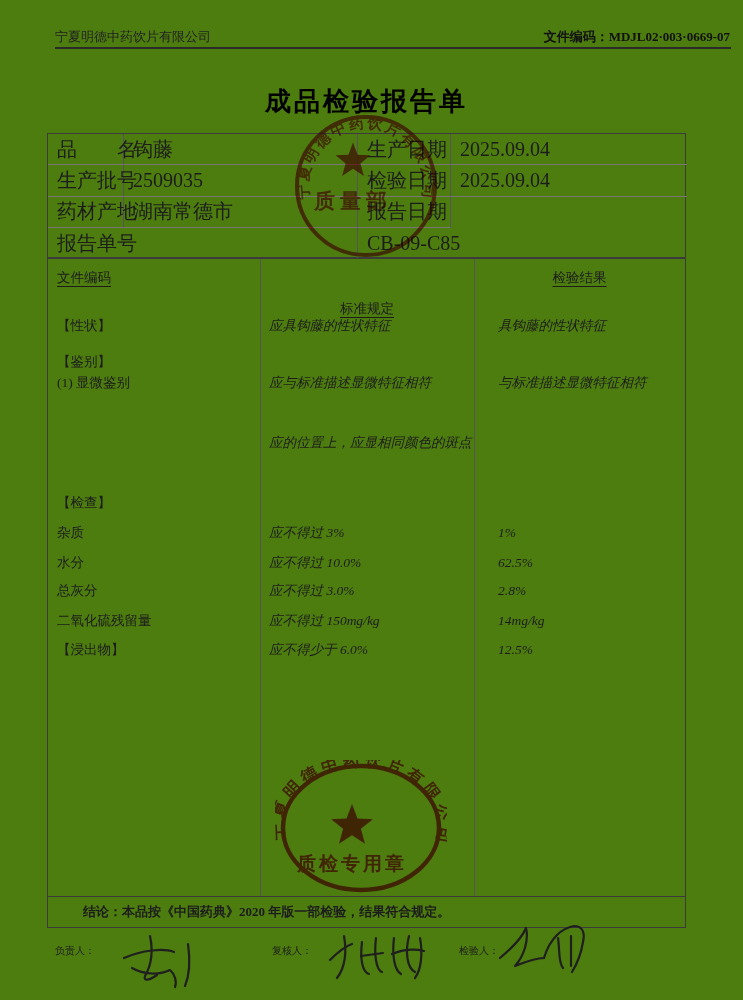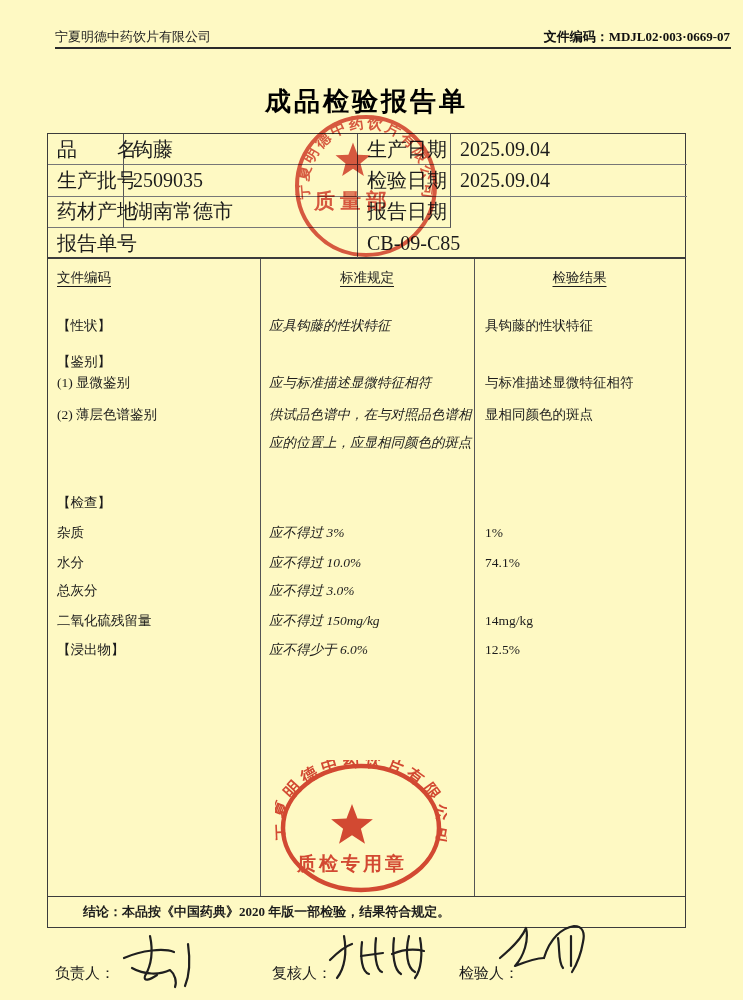--- a/index.html
+++ b/index.html
@@ -1,17 +1,17 @@
 <!DOCTYPE html>
 <html><head>
 <meta charset="utf-8">
 <style>
   html,body{margin:0;padding:0;background:#fff;}
   .page{
-    position:relative;width:743px;height:1000px;background:#fef9c3;overflow:hidden;
+    position:relative;width:743px;height:1000px;background:#4d7c0f;overflow:hidden;
     font-family:"Liberation Serif","DejaVu Serif",serif;color:#1c1c1c;
   }
   
   .hdr-company{position:absolute;left:55px;top:28px;font-size:13px;color:#222;}
   .hdr-code{position:absolute;right:13px;top:28px;font-size:13px;font-weight:bold;color:#111;}
   .hdr-rule{position:absolute;left:55px;top:47px;width:676px;height:2px;background:#2a2a2a;}
   
   .title{position:absolute;left:47px;top:84px;width:639px;text-align:center;
          font-size:26px;font-weight:bold;letter-spacing:3px;color:#000;}
   
@@ -25,32 +25,32 @@
   .info .span2a{grid-column:1 / span 2;}
   .info .span2b{grid-column:3 / span 2;}
   
   .main{position:absolute;left:47px;top:258px;width:639px;height:639px;
         border:1px solid #3c3c3c;box-sizing:border-box;font-size:13.5px;}
   .vline{position:absolute;top:0;bottom:0;width:1px;background:#555;}
   .v1{left:212px;} .v2{left:426px;}
   .mrow{position:absolute;left:0;width:100%;height:22px;display:flex;align-items:center;}
   .mrow .c1{width:212px;padding-left:9px;box-sizing:border-box;white-space:nowrap;}
   .mrow .c2{width:214px;padding-left:9px;box-sizing:border-box;white-space:nowrap;font-style:italic;}
-  .mrow .c3{flex:1;padding-left:11px;box-sizing:border-box;white-space:nowrap;}
+  .mrow .c3{flex:1;padding-left:24px;box-sizing:border-box;white-space:nowrap;font-style:italic;}
   .mhead{position:absolute;top:10px;left:0;width:100%;display:flex;}
   .mhead span{text-decoration:underline;text-underline-offset:4px;}
   .mh1{width:212px;padding-left:9px;box-sizing:border-box;}
-  .mh2{width:214px;text-align:center;box-sizing:border-box;}
+  .mh2{width:214px;text-align:center;box-sizing:border-box;margin-top:31px;}
   .mh3{flex:1;text-align:center;box-sizing:border-box;}
   
   .conclusion{position:absolute;left:47px;top:896px;width:639px;height:32px;
               border:1px solid #3c3c3c;box-sizing:border-box;display:flex;align-items:center;
               padding-left:35px;font-size:13px;font-weight:bold;white-space:nowrap;}
   
-  .foot-label{position:absolute;top:964px;font-size:15px;white-space:nowrap;}
+  .foot-label{position:absolute;top:944px;font-size:10px;white-space:nowrap;}
   .fl1{left:55px;} .fl2{left:272px;} .fl3{left:459px;}
   .sig{position:absolute;}
   .sig path{stroke:#1f1f1f;stroke-width:2.2;fill:none;stroke-linecap:round;stroke-linejoin:round;}
   
   .stamp{position:absolute;mix-blend-mode:multiply;}
 </style>
 </head>
 <body>
 
 <div class="page">
@@ -98,48 +98,44 @@
     <div class="mrow" style="top:92px">
       <div class="c1">【鉴别】</div>
       <div class="c2"></div>
       <div class="c3"></div>
     </div>
     <div class="mrow" style="top:113px">
       <div class="c1">(1) 显微鉴别</div>
       <div class="c2">应与标准描述显微特征相符</div>
       <div class="c3">与标准描述显微特征相符</div>
     </div>
-    <div class="mrow" style="top:145px">
-      <div class="c1">(2) 薄层色谱鉴别</div>
-      <div class="c2">供试品色谱中，在与对照品色谱相</div>
-      <div class="c3">显相同颜色的斑点</div>
-    </div>
     <div class="mrow" style="top:173px">
       <div class="c1"></div>
       <div class="c2">应的位置上，应显相同颜色的斑点</div>
       <div class="c3"></div>
     </div>
     <div class="mrow" style="top:233px">
       <div class="c1">【检查】</div>
       <div class="c2"></div>
       <div class="c3"></div>
     </div>
     <div class="mrow" style="top:263px">
       <div class="c1">杂质</div>
       <div class="c2">应不得过 3%</div>
       <div class="c3">1%</div>
     </div>
     <div class="mrow" style="top:293px">
       <div class="c1">水分</div>
       <div class="c2">应不得过 10.0%</div>
-      <div class="c3">74.1%</div>
+      <div class="c3">62.5%</div>
     </div>
     <div class="mrow" style="top:321px">
       <div class="c1">总灰分</div>
       <div class="c2">应不得过 3.0%</div>
+      <div class="c3">2.8%</div>
     </div>
     <div class="mrow" style="top:351px">
       <div class="c1">二氧化硫残留量</div>
       <div class="c2">应不得过 150mg/kg</div>
       <div class="c3">14mg/kg</div>
     </div>
     <div class="mrow" style="top:380px">
       <div class="c1">【浸出物】</div>
       <div class="c2">应不得少于 6.0%</div>
       <div class="c3">12.5%</div>

